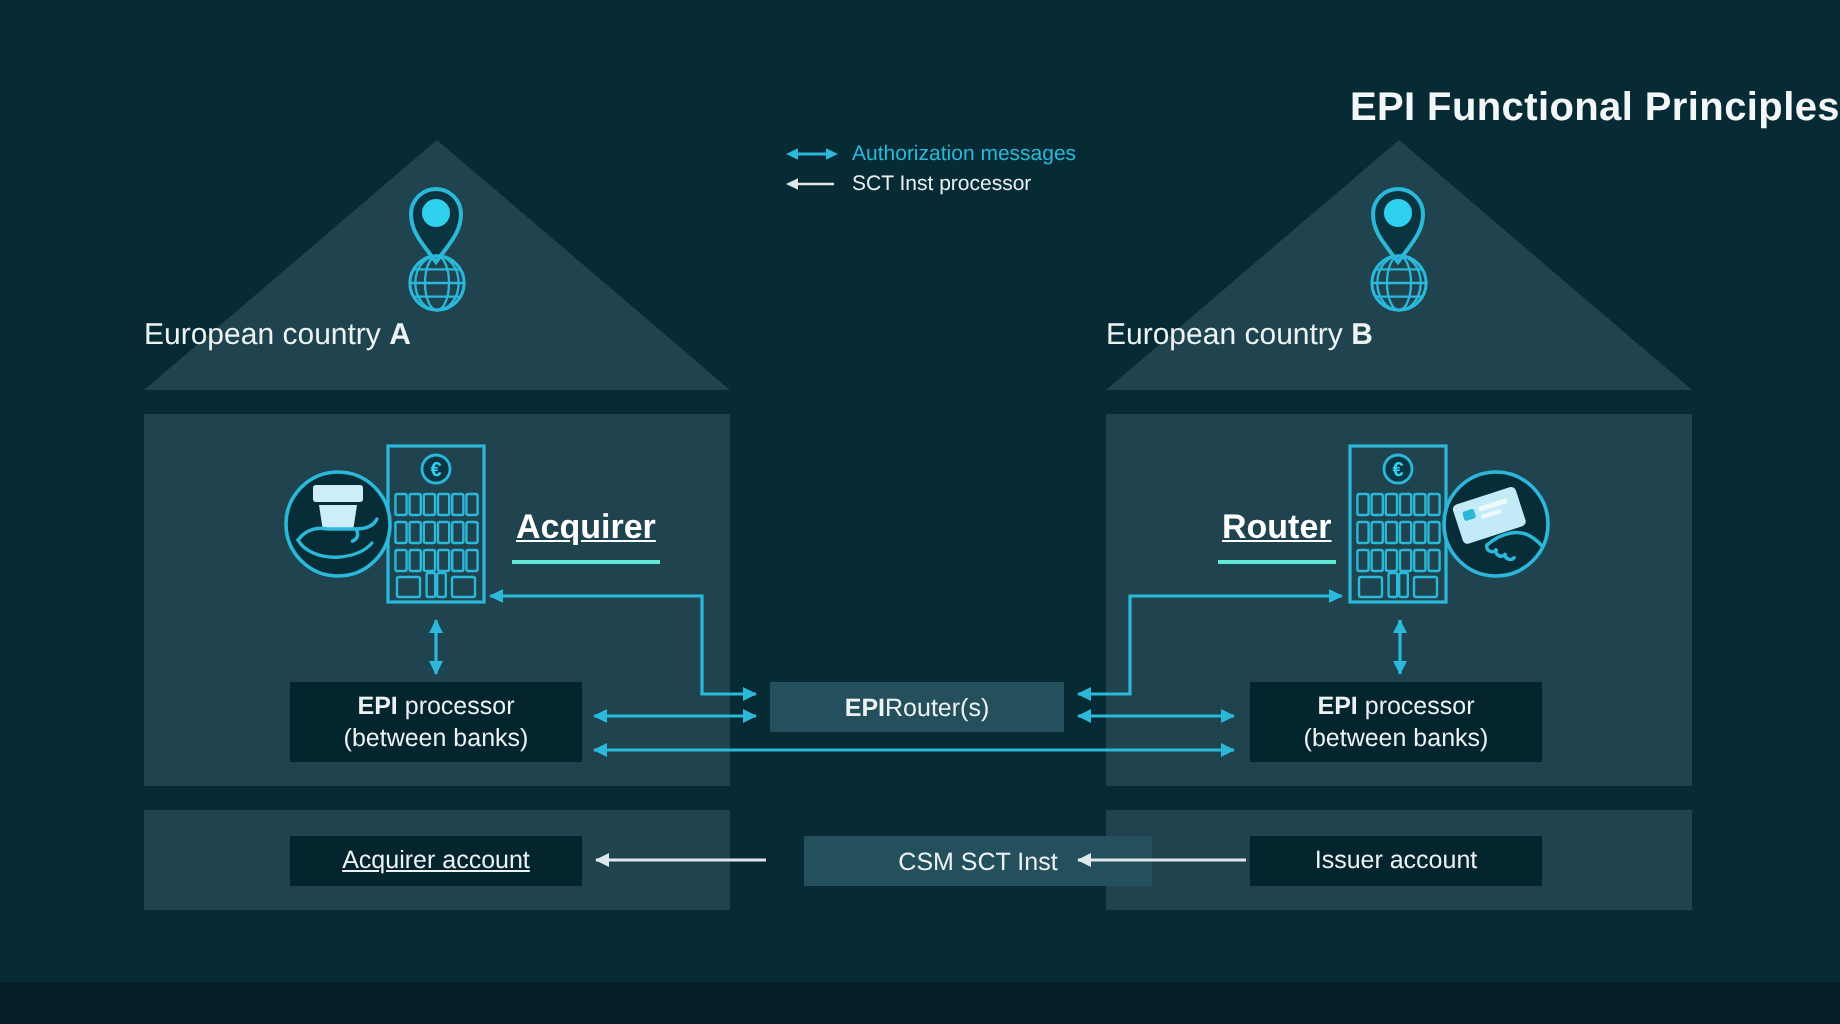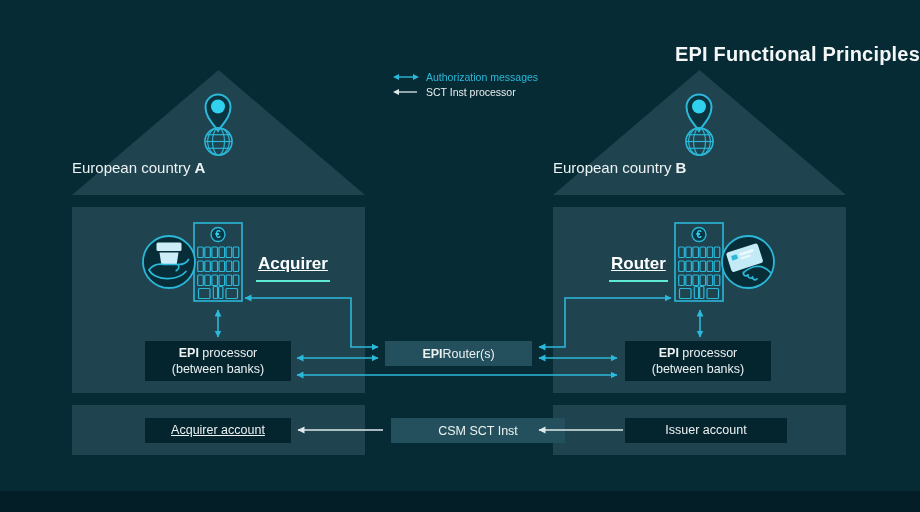--- a/index.html
+++ b/index.html
@@ -201,28 +201,28 @@
   <div class="darkbox" style="left:625px;top:341px;width:146px;height:40px;">
     <div><span class="b">EPI</span><span> processor</span></div>
     <div>(between banks)</div>
   </div>
 
   <div class="lightbox" style="left:385px;top:341px;width:147px;height:25px;">
     <span class="b">EPI</span>
       <span> Router(s)</span>
   </div>
 
-  <div class="lightbox" style="left:391px;top:418px;width:174px;height:25px;">
+  <div class="lightbox" style="left:402px;top:418px;width:174px;height:25px;">
     <span>CSM SCT Inst</span>
   </div>
 
   <div class="darkbox" style="left:145px;top:418px;width:146px;height:25px;text-decoration:underline;">
     <span>Acquirer account</span>
   </div>
-  <div class="darkbox" style="left:625px;top:418px;width:162px;height:25px;">
+  <div class="darkbox" style="left:625px;top:418px;width:146px;height:25px;">
     <span>Issuer account</span>
   </div>
 
   <svg class="overlay" width="920" height="512" viewBox="0 0 920 512">
     <defs>
       <marker id="ac" markerWidth="8" markerHeight="8" refX="6.5" refY="3.5" orient="auto-start-reverse" markerUnits="userSpaceOnUse">
         <path d="M0,0 L7,3.5 L0,7 Z" fill="#2bb8d9"></path>
       </marker>
       <marker id="aw" markerWidth="8" markerHeight="8" refX="6.5" refY="3.5" orient="auto-start-reverse" markerUnits="userSpaceOnUse">
         <path d="M0,0 L7,3.5 L0,7 Z" fill="#dfe8ea"></path>

